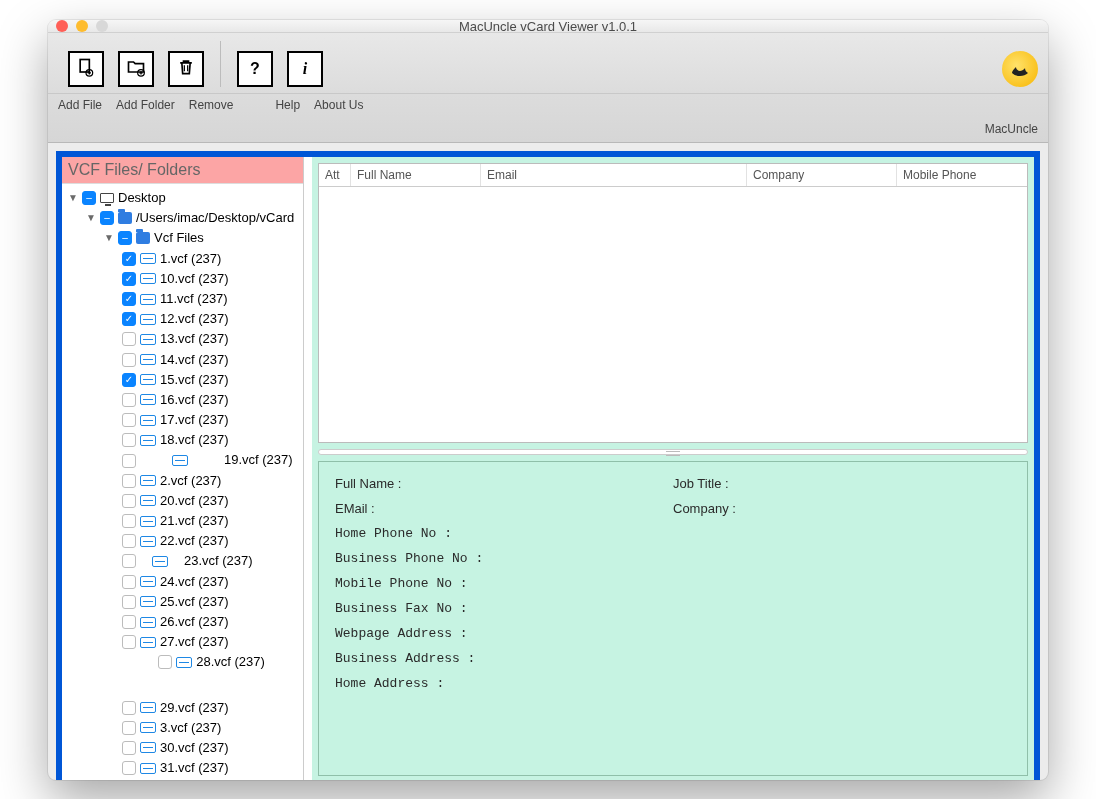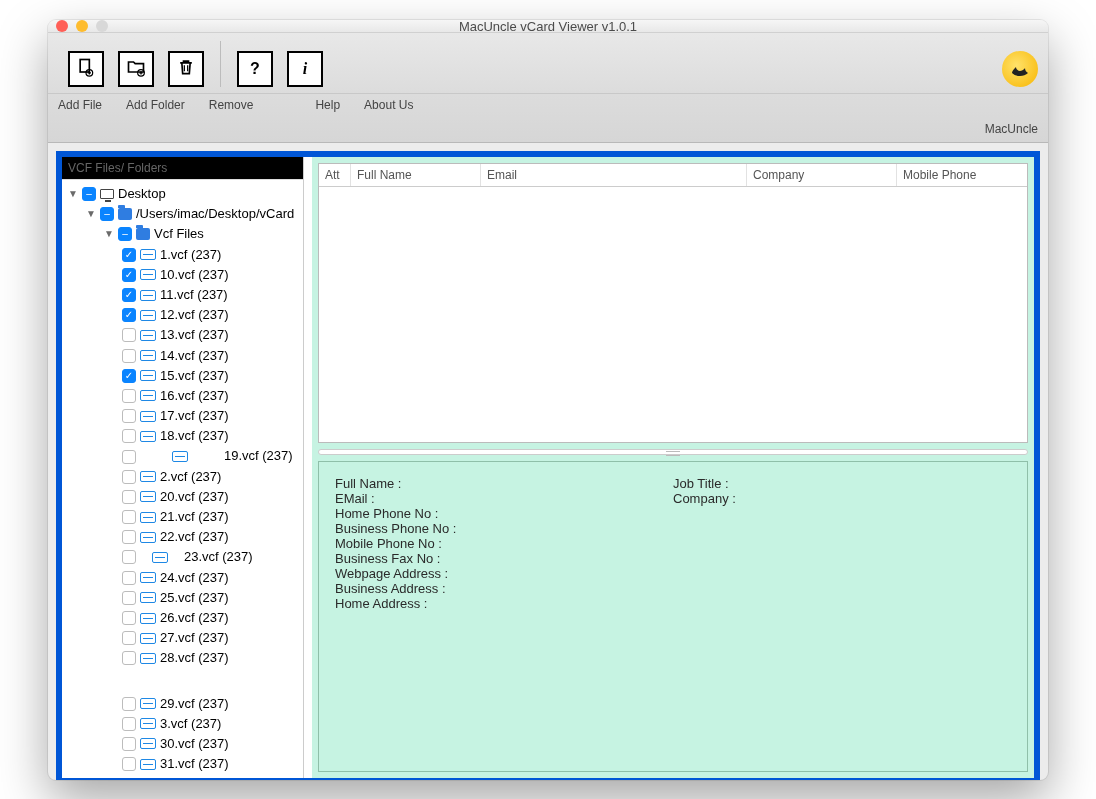--- a/index.html
+++ b/index.html
@@ -69,21 +69,21 @@
   }
   .tool-sep {
     width: 1px;
     background: #bcbcbc;
     margin: -10px 6px 0 6px;
     align-self: stretch;
   }
   .toolbar-labels {
     display: flex;
     padding: 4px 10px 6px 10px;
-    gap: 24px;
+    gap: 14px;
     background: linear-gradient(#dcdcdc,#d6d6d6);
     border-bottom: 1px solid #b8b8b8;
     font-size: 12px;
     color: #444;
   }
   .logo {
     margin-left: auto;
     width: 36px; height: 36px;
     border-radius: 50%;
     background: radial-gradient(circle at 40% 40%, #ffe26a, #f7b500);
@@ -103,24 +103,24 @@
 
   .left-panel {
     width: 242px;
     display: flex;
     flex-direction: column;
     border-right: 1px solid #ccc;
     background: #fff;
   }
   .left-header {
     padding: 4px 6px;
-    font-size: 12px;
+    font-size: 16px;
     color: #666;
     border-bottom: 1px solid #ddd;
-    background: #000000;
+    background: #fca5a5;
   }
   .tree-scroll { flex: 1; overflow-y: auto; position: relative; }
   .tree-scroll::-webkit-scrollbar { width: 14px; }
   .tree-scroll::-webkit-scrollbar-thumb { background: #bdbdbd; border-radius: 7px; border: 3px solid #fff; }
   .tree { padding: 4px 2px; font-size: 13px; line-height: 1.4; }
   .row { display: flex; align-items: center; gap: 4px; padding: 1px 0; white-space: nowrap; cursor: default; }
   .disc { font-size: 10px; color: #6a6a6a; width: 10px; text-align:center; }
   .chk {
     width: 14px; height: 14px; border-radius: 3px;
     display: inline-flex; align-items: center; justify-content: center;
@@ -168,24 +168,25 @@
   .splitter::after{content:"";position:absolute;left:50%;top:1px;width:14px;height:3px;border-top:1px solid #bbb;border-bottom:1px solid #bbb;transform:translateX(-50%);}
 
   .detail-box {
     background: #c6f3e2;
     border: 1px solid #8fbfa9;
     flex: 1;
     padding: 14px 16px;
     display: grid;
     grid-template-columns: 1fr 1fr;
     align-content: start;
+    row-gap: 10px;
     font-size: 13px;
     color: #2a2a2a;
   }
-  .detail-box .wide { grid-column: 1 / -1; }
+  .detail-box .wide { grid-column: 1 / -1; font-family: Liberation Mono, monospace; }
   .detail-box .right-col { grid-column: 2; }
 
   .footer {
     padding: 8px;
     display:flex;
     justify-content:center;
     background: #ececec;
     border-top: 1px solid #c8c8c8;
   }
   .stop-btn {
@@ -384,21 +385,21 @@
             <div class="row" style="padding-left: 58px;">
               <span class="chk un"></span>
               <span class="vcf-ico"></span>
               <span>26.vcf (237)</span>
             </div>
             <div class="row" style="padding-left: 58px;">
               <span class="chk un"></span>
               <span class="vcf-ico"></span>
               <span>27.vcf (237)</span>
             </div>
-            <div class="row" style="padding-left: 58px;">
+            <div class="row" style="padding-left: 58px; justify-content: center;">
               <span class="chk un"></span>
               <span class="vcf-ico"></span>
               <span>28.vcf (237)</span>
             </div>
             <div class="row" style="padding-left: 58px; margin-top: 25px;">
               <span class="chk un"></span>
               <span class="vcf-ico"></span>
               <span>29.vcf (237)</span>
             </div>
             <div class="row" style="padding-left: 58px;">

